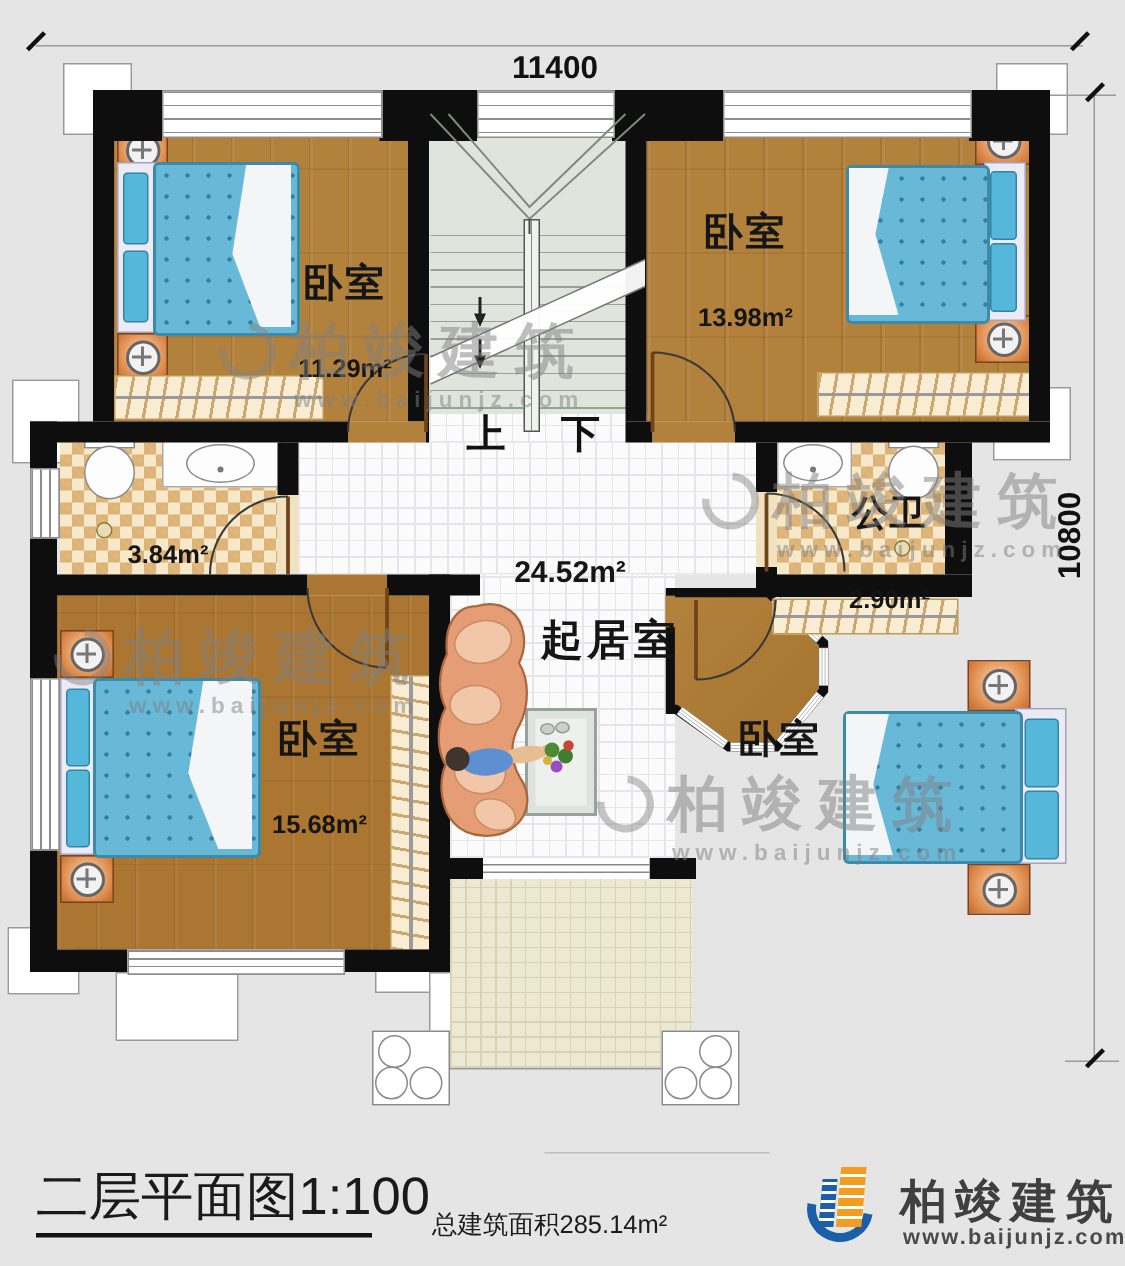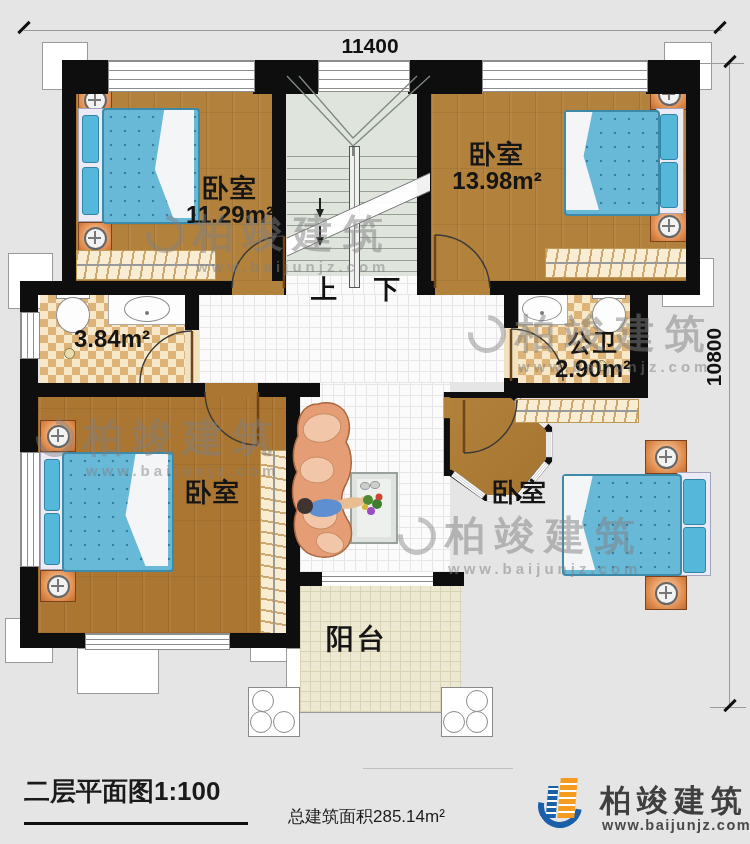--- a/index.html
+++ b/index.html
@@ -64,31 +64,31 @@
   .ttank{position:absolute;z-index:10;background:#fff;border:1px solid #8a8a8a;}
   .tbowl{position:absolute;z-index:10;background:#fdfdfd;border:1.5px solid #8a8a8a;border-radius:50%;}
   .drain{position:absolute;z-index:10;width:9px;height:9px;border-radius:50%;background:#e8dcb0;border:1.5px solid #8a7a40;}
   .table{position:absolute;z-index:12;background:#eef0ee;border:2px solid #98a29a;box-shadow:inset 0 0 0 5px #dfe3df;}
   .column{position:absolute;z-index:8;background:#fff;border:1.5px solid #8a8a8a;}
   .cc{position:absolute;width:22px;height:22px;border-radius:50%;background:#fff;border:1.5px solid #8a8a8a;box-sizing:border-box;}
   
   .rlabel{position:absolute;z-index:35;text-align:center;color:#151515;line-height:1.08;font-weight:bold;}
   .rname{font-size:26px;letter-spacing:2px;}
   .rname-s{font-size:24px;letter-spacing:1px;}
-  .rarea{font-size:24px;}
+  .rarea{font-size:17px;margin-top:35px;}
   .stairlabel{position:absolute;z-index:35;font-size:26px;font-weight:bold;color:#111;}
   
   .wm{position:absolute;z-index:40;pointer-events:none;color:rgba(128,128,128,.5);}
   .wm-row{display:flex;align-items:center;}
   .wm-icon{display:inline-block;width:38px;height:38px;border:5px solid rgba(128,128,128,.45);
            border-radius:50%;border-top-color:transparent;transform:rotate(-40deg);margin-right:9px;box-sizing:border-box;}
   .wm-big{font-size:40px;font-weight:bold;letter-spacing:10px;white-space:nowrap;}
   .wm-url{font-size:15px;font-weight:bold;letter-spacing:4px;margin-left:50px;margin-top:-3px;white-space:nowrap;}
   
-  .tb-title{position:absolute;z-index:50;left:24px;top:774px;font-size:26px;color:#1a1a1a;font-weight:700;}
+  .tb-title{position:absolute;z-index:50;left:24px;top:774px;font-size:35px;color:#1a1a1a;font-weight:400;}
   .tb-underline{position:absolute;z-index:50;left:24px;top:822px;width:224px;height:3px;background:#111;}
   .tb-note{position:absolute;z-index:50;font-size:17px;color:#1c1c1c;}
   .tb-divider{position:absolute;z-index:50;left:363px;top:768px;width:150px;height:1px;background:#c0c0c0;}
   .logo-icon{position:absolute;z-index:50;left:538px;top:776px;width:56px;height:56px;}
   .logo-swoosh{position:absolute;left:0;top:8px;width:44px;height:44px;border:6px solid #1a5fa8;border-radius:50%;
            border-top-color:transparent;border-right-color:transparent;transform:rotate(-35deg);box-sizing:border-box;}
   .logo-bldg-o{position:absolute;left:21px;top:2px;width:17px;height:40px;background:#f39c1f;
            background-image:repeating-linear-gradient(0deg,transparent 0 5px,#fff 5px 7px);transform:skewX(-5deg);}
   .logo-bldg-b{position:absolute;left:9px;top:10px;width:10px;height:32px;background:#1a5fa8;
            background-image:repeating-linear-gradient(0deg,transparent 0 4px,#fff 4px 6px);transform:skewX(-5deg);}
@@ -369,32 +369,34 @@
   <div class="rlabel" style="left:165px;top:174px;width:130px;">
     <div class="rname">卧室</div>
     <div class="rarea">11.29m²</div>
   </div>
   <div class="rlabel" style="left:432px;top:140px;width:130px;">
     <div class="rname">卧室</div>
     <div class="rarea">13.98m²</div>
   </div>
   <div class="rlabel" style="left:148px;top:478px;width:130px;">
     <div class="rname">卧室</div>
+    <div class="rarea">15.68m²</div>
   </div>
   <div class="rlabel" style="left:455px;top:478px;width:130px;">
     <div class="rname">卧室</div>
   </div>
   <div class="rlabel" style="left:52px;top:326px;width:120px;">
     <div class="rarea">3.84m²</div>
   </div>
   <div class="rlabel" style="left:533px;top:330px;width:120px;">
     <div class="rname-s">公卫</div>
     <div class="rarea">2.90m²</div>
   </div>
-  <div class="rlabel" style="left:292px;top:624px;width:130px;font-size:28px;letter-spacing:3px;">阳台</div>
+  <div class="rlabel" style="left:315px;top:372px;width:130px;font-size:20px;">24.52m²</div>
+  <div class="rlabel" style="left:337px;top:412px;width:140px;font-size:28px;letter-spacing:3px;">起居室</div>
   <div class="stairlabel" style="left:311px;top:272px;">上</div>
   <div class="stairlabel" style="left:374px;top:272px;">下</div>
 
   <div class="wm" style="left:146px;top:206px;">
     <div class="wm-row">
         <span class="wm-icon"></span>
         <span class="wm-big">柏竣建筑</span>
       </div>
     <div class="wm-url">www.baijunjz.com</div>
   </div>

